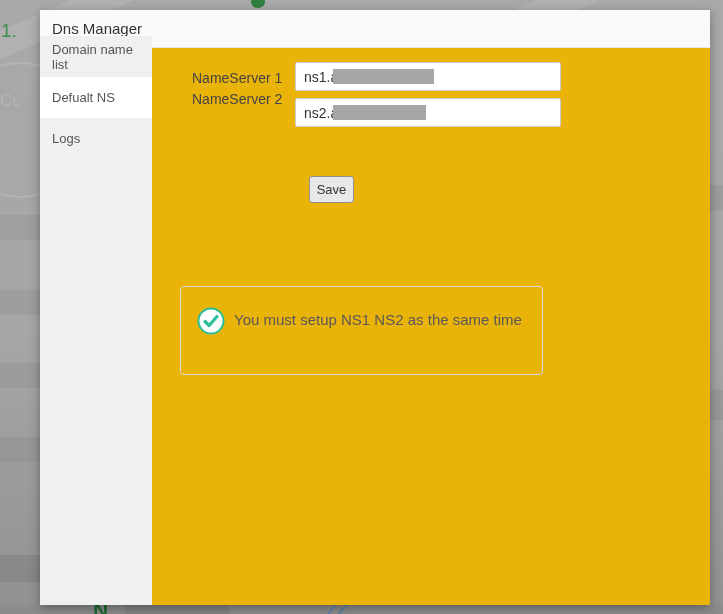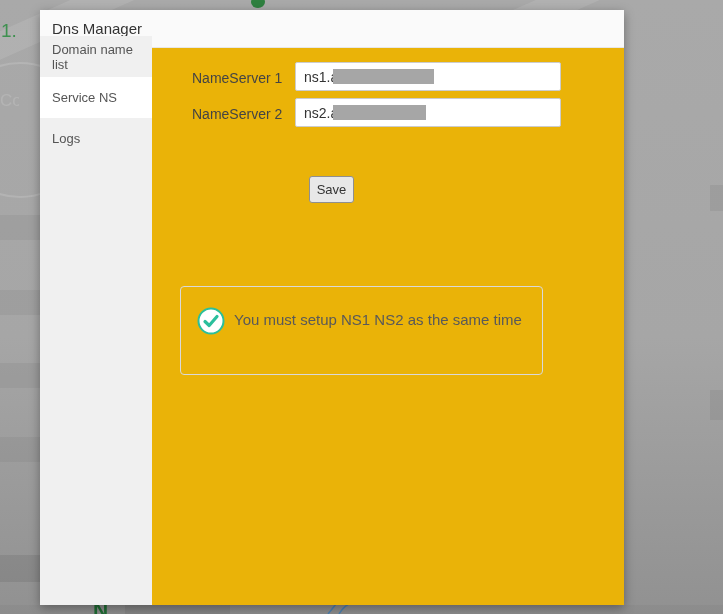--- a/index.html
+++ b/index.html
@@ -13,21 +13,21 @@
   .bd-circle{border:2px solid rgba(255,255,255,0.14);border-radius:50%;}
   .bd-band{left:0;width:40px;background:rgba(0,0,0,0.045);}
   .bd-band-r{left:710px;width:13px;background:rgba(0,0,0,0.055);}
   .bd-green-dot{width:14px;height:12px;border-radius:50%;background:#2f8040;}
   .bd-txt-green{color:#3f9150;font-size:19px;white-space:nowrap;overflow:hidden;}
   .bd-txt-gray{color:#b4b4b4;font-size:17px;white-space:nowrap;overflow:hidden;}
   .bd-bottom{left:0;top:605px;width:723px;height:9px;background:rgba(0,0,0,0.03);}
   .bd-n{color:#1e6b33;font-size:21px;font-weight:bold;letter-spacing:1px;}
 
   
-  .modal{position:absolute;left:40px;top:10px;width:584px;height:595px;
+  .modal{position:absolute;left:40px;top:10px;width:670px;height:595px;
          background:#ffffff;box-shadow:0 3px 10px rgba(0,0,0,0.35);}
   .modal-header{position:absolute;left:0;top:0;right:0;height:38px;
                 background:#fafafa;border-bottom:1px solid #e7e7e7;
                 display:flex;align-items:center;padding-left:12px;box-sizing:border-box;}
   .modal-title{font-size:15px;color:#333;}
 
   
   .sidebar{position:absolute;left:0;top:26px;bottom:0;width:112px;background:#f0f0f0;}
   .side-item{height:41px;display:flex;align-items:center;padding-left:12px;
              font-size:13px;color:#555;cursor:pointer;box-sizing:border-box;}
@@ -80,34 +80,34 @@
 
     <div class="modal-header">
       <span class="modal-title">Dns Manager</span>
     </div>
 
     <div class="sidebar">
       <div class="side-item">
         <span>Domain name list</span>
       </div>
       <div class="side-item selected">
-        <span>Service NS</span>
+        <span>Defualt NS</span>
       </div>
       <div class="side-item">
         <span>Logs</span>
       </div>
     </div>
 
     <div class="content">
 
       <span class="field-label" style="left:40px;top:22px;">NameServer 1</span>
       <input class="field-input" style="left: 143px; top: 14px;" value="ns1.a">
       <div class="redact" style="left:181px;top:21px;width:101px;"></div>
 
-      <span class="field-label" style="left:40px;top:58px;">NameServer 2</span>
+      <span class="field-label" style="left:40px;top:43px;">NameServer 2</span>
       <input class="field-input" style="left: 143px; top: 50px;" value="ns2.a">
       <div class="redact" style="left:181px;top:57px;width:93px;"></div>
 
       <button class="save-btn">Save</button>
 
       <div class="notice">
         <svg class="notice-icon" viewBox="0 0 28 28">
           <circle cx="14" cy="14" r="12.5" fill="#ffffff" stroke="#2abf9c" stroke-width="2"></circle>
           <path d="M8 14.5 L12.2 18.5 L20 9.5" fill="none" stroke="#2abf9c" stroke-width="3.2" stroke-linecap="round" stroke-linejoin="round"></path>
         </svg>

